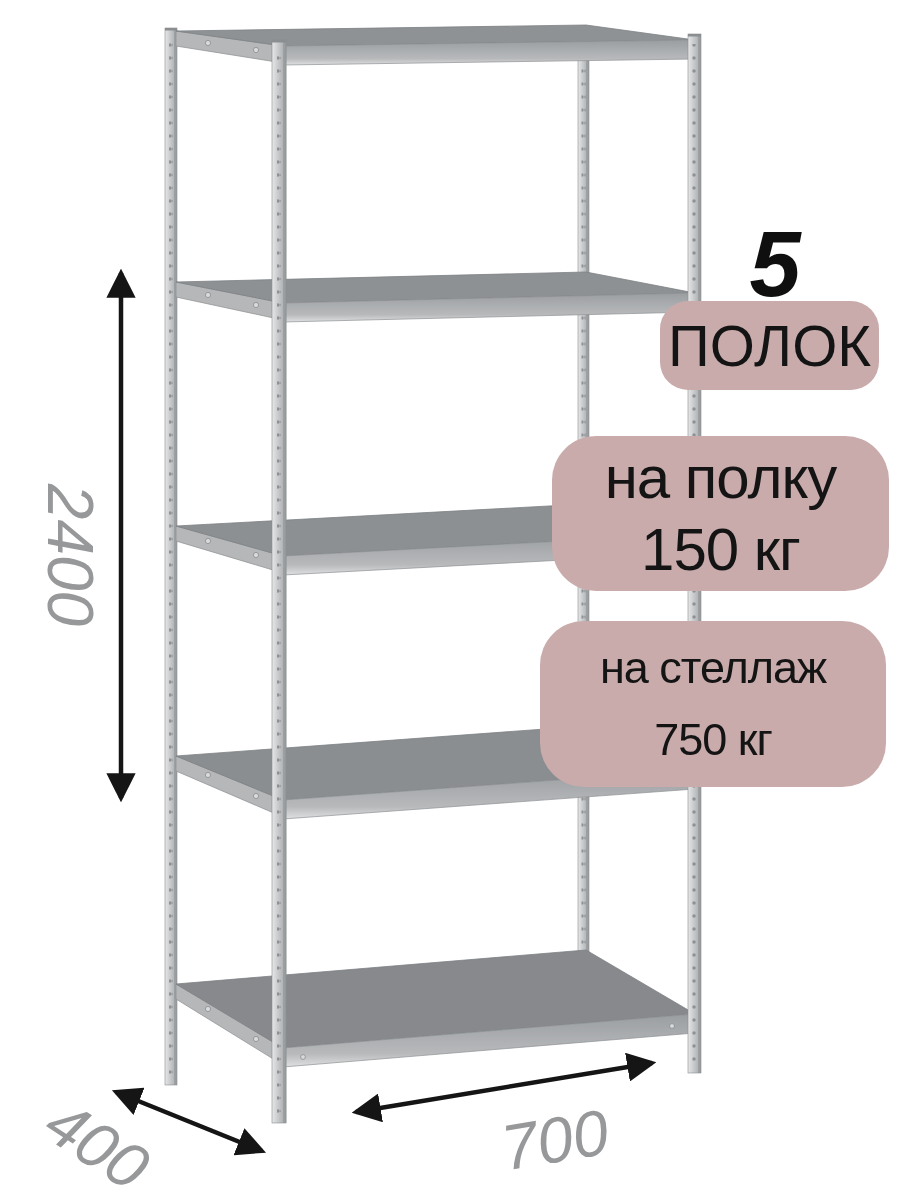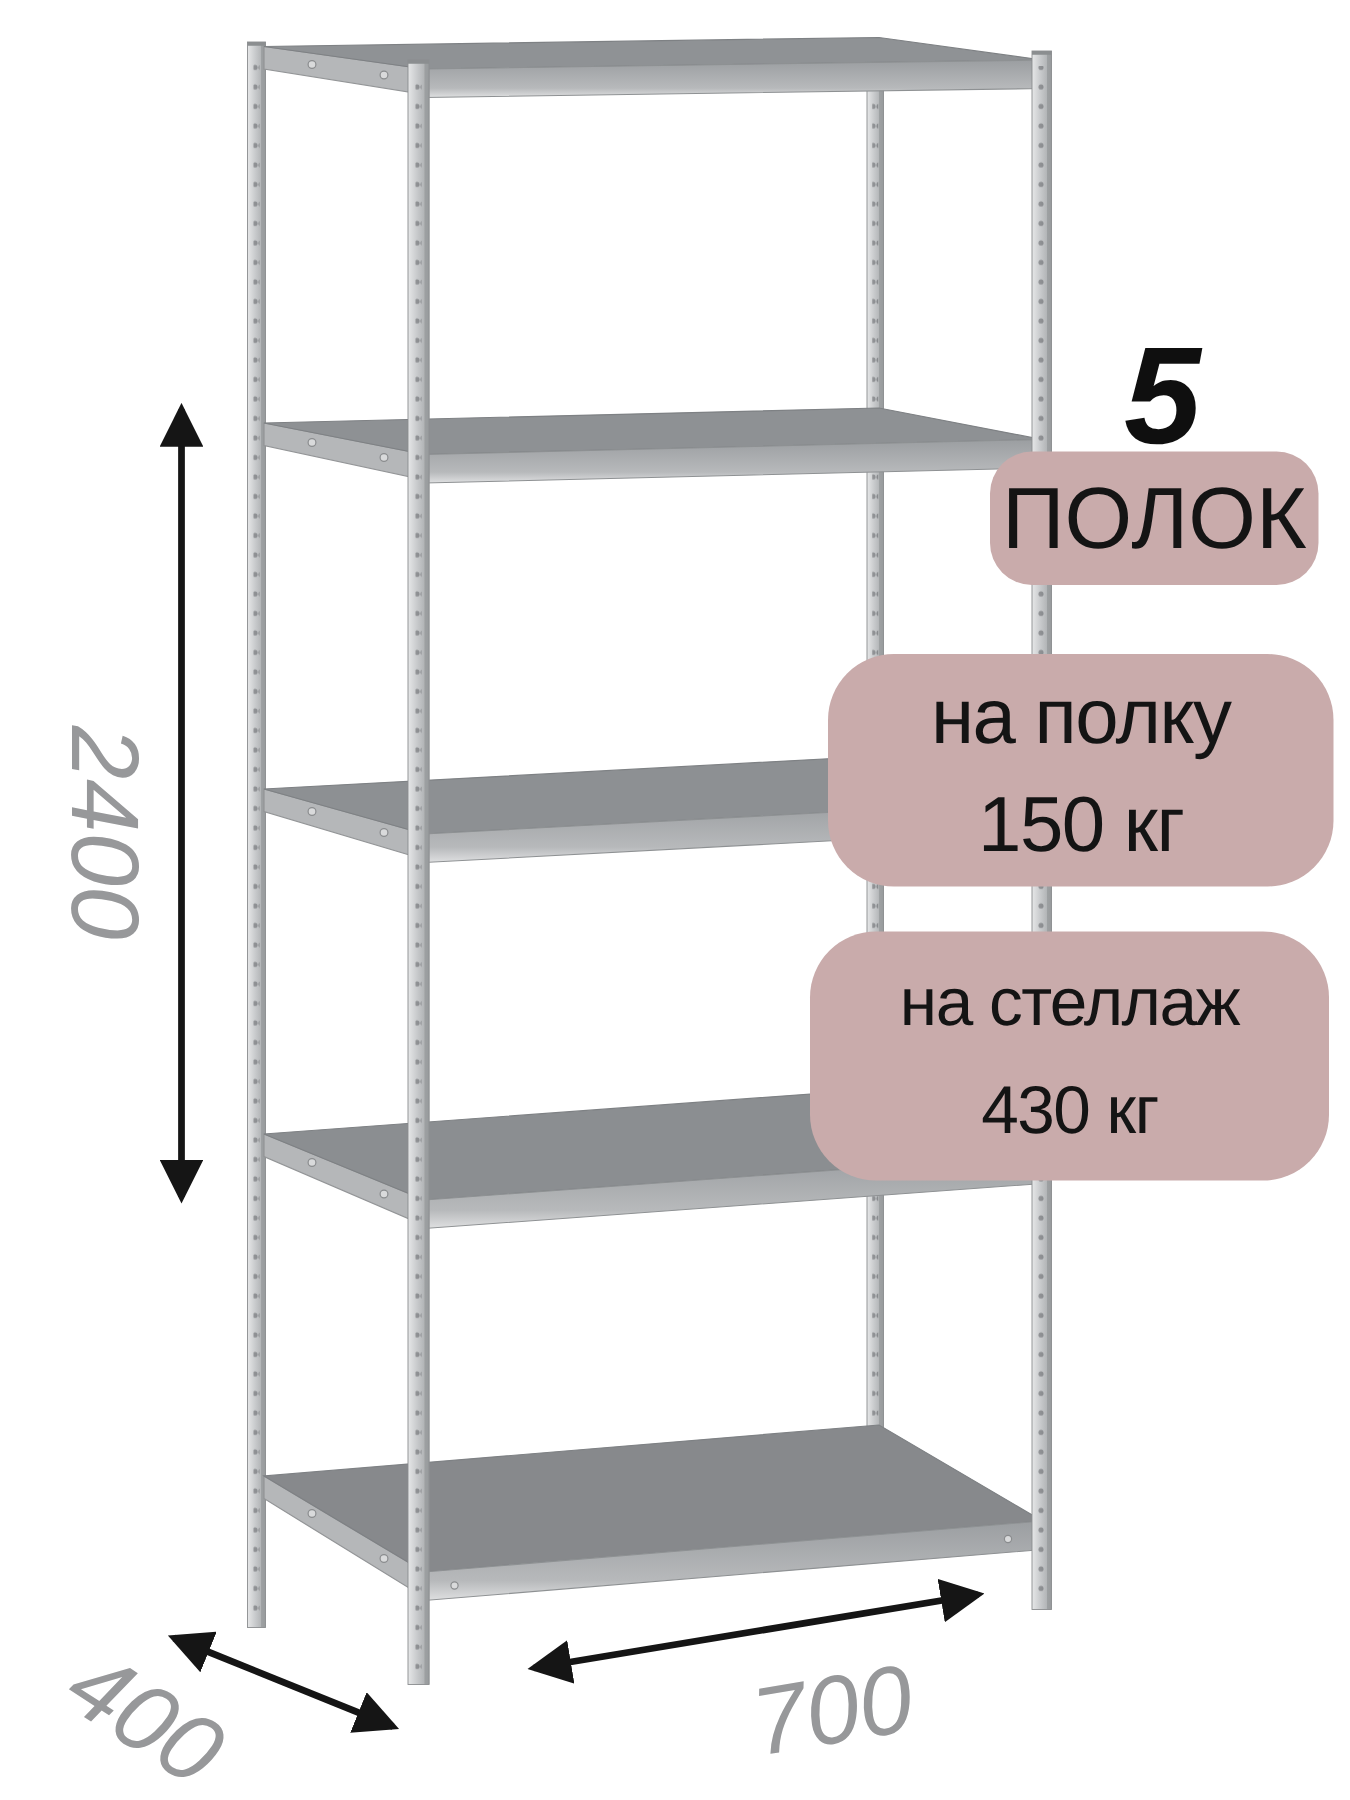--- a/index.html
+++ b/index.html
@@ -10,21 +10,21 @@
   }
   #rack-svg{position:absolute;left:0;top:0;}
   .badge{
     position:absolute;
     background:var(--badge-bg,#c9abab);
     color:var(--badge-text,#141414);
     display:flex;flex-direction:column;align-items:center;justify-content:center;
     font-weight:normal;text-align:center;
   }
   #badge-count{left:660px;top:301px;width:219px;height:89px;border-radius:28px;font-size:58px;}
-  #badge-per-shelf{left:552px;top:436px;width:337px;height:155px;border-radius:44px;font-size:52px;line-height:72px;letter-spacing:-1px;}
+  #badge-per-shelf{left:552px;top:436px;width:337px;height:155px;border-radius:44px;font-size:60px;line-height:72px;letter-spacing:-1px;}
   #badge-per-rack{left:540px;top:621px;width:346px;height:166px;border-radius:44px;font-size:45px;line-height:72px;letter-spacing:-1px;}
   #big-count{
     position:absolute;left:700px;top:222px;width:150px;height:84px;
     display:flex;align-items:center;justify-content:center;
     font-size:92px;font-weight:bold;font-style:italic;color:#0f0f0f;
   }
   .dim-label{
     position:absolute;width:250px;height:80px;
     display:flex;align-items:center;justify-content:center;
     font-size:64px;font-style:italic;color:var(--dim-color,#97989a);
@@ -136,20 +136,20 @@
     <div>ПОЛОК</div>
   </div>
 
   <div class="badge" id="badge-per-shelf">
     <div>на полку</div>
     <div>150 кг</div>
   </div>
 
   <div class="badge" id="badge-per-rack">
     <div>на стеллаж</div>
-    <div>430 кг</div>
+    <div>750 кг</div>
   </div>
 
   <div class="dim-label" id="dim-height">2400</div>
   <div class="dim-label" id="dim-width">700</div>
   <div class="dim-label" id="dim-depth">400</div>
 
 </div>
 
 </body></html>

